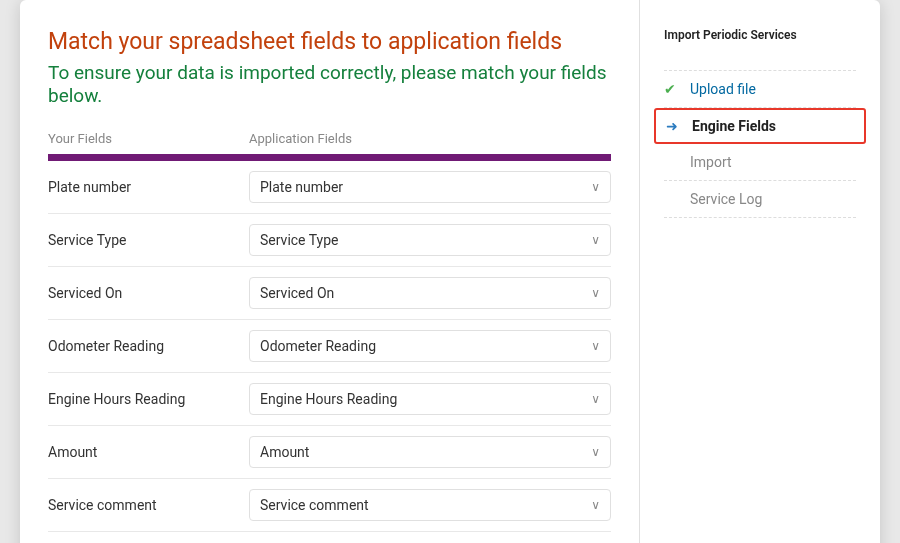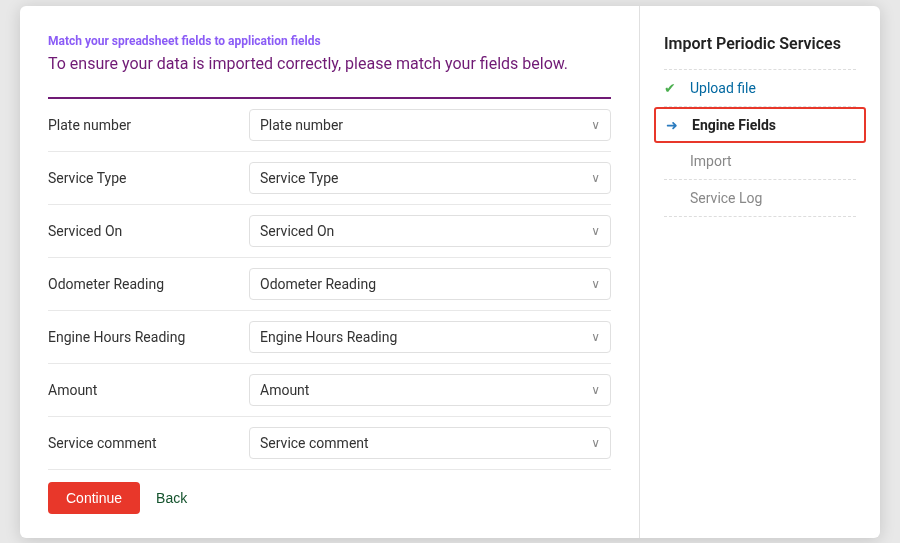--- a/index.html
+++ b/index.html
@@ -25,29 +25,29 @@
     }
 
     
     .left-panel {
       flex: 1;
       padding: 28px 28px 24px 28px;
       border-right: 1px solid #e0e0e0;
     }
 
     .main-title {
-      font-size: 12px;
-      font-weight: 700;
-      color: #8b5cf6;
+      font-size: 23px;
+      font-weight: 400;
+      color: #c2410c;
       margin-bottom: 6px;
     }
 
     .main-subtitle {
-      font-size: 16px;
-      color: #701a75;
+      font-size: 19px;
+      color: #15803d;
       margin-bottom: 24px;
     }
 
     .fields-header {
       display: flex;
       gap: 0;
       margin-bottom: 8px;
     }
 
     .col-header {
@@ -68,21 +68,21 @@
 
     .field-row {
       display: flex;
       align-items: center;
       border-bottom: 1px solid #e8e8e8;
       padding: 10px 0;
       gap: 0;
     }
 
     .field-row:first-child {
-      border-top: 2px solid #701a75;
+      border-top: 7px solid #701a75;
     }
 
     .your-field-label {
       width: 185px;
       flex-shrink: 0;
       font-size: 14px;
       color: #333;
     }
 
     .app-field-select {
@@ -136,24 +136,24 @@
     }
 
     
     .right-panel {
       width: 240px;
       flex-shrink: 0;
       padding: 28px 24px;
     }
 
     .sidebar-title {
-      font-size: 16px;
+      font-size: 12px;
       font-weight: 600;
       color: #222;
-      margin-bottom: 16px;
+      margin-bottom: 28px;
     }
 
     .sidebar-step {
       display: flex;
       align-items: center;
       padding: 10px 0;
       border-bottom: 1px dashed #ddd;
       cursor: pointer;
     }
 
@@ -200,20 +200,24 @@
   </style>
 </head>
 <body>
 
 <div class="modal">
 
   <div class="left-panel">
     <h1 class="main-title">Match your spreadsheet fields to application fields</h1>
     <p class="main-subtitle">To ensure your data is imported correctly, please match your fields below.</p>
 
+    <div class="fields-header">
+      <div class="col-header col-your-fields">Your Fields</div>
+      <div class="col-header col-app-fields">Application Fields</div>
+    </div>
 
     <div id="fields-list">
 
     <div class="field-row">
           <div class="your-field-label">Plate number</div>
           <div class="app-field-select">
             <span class="app-field-text">Plate number</span>
             <span class="chevron-icon">∨</span>
           </div>
         </div>

